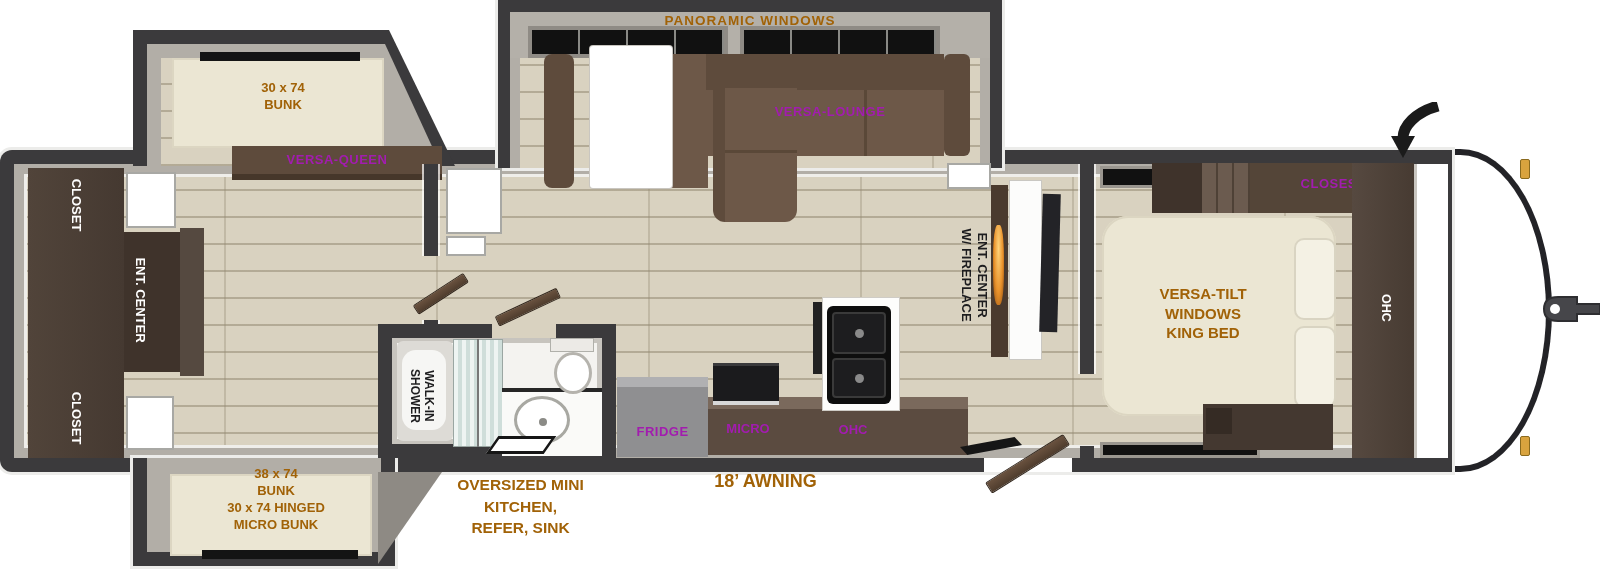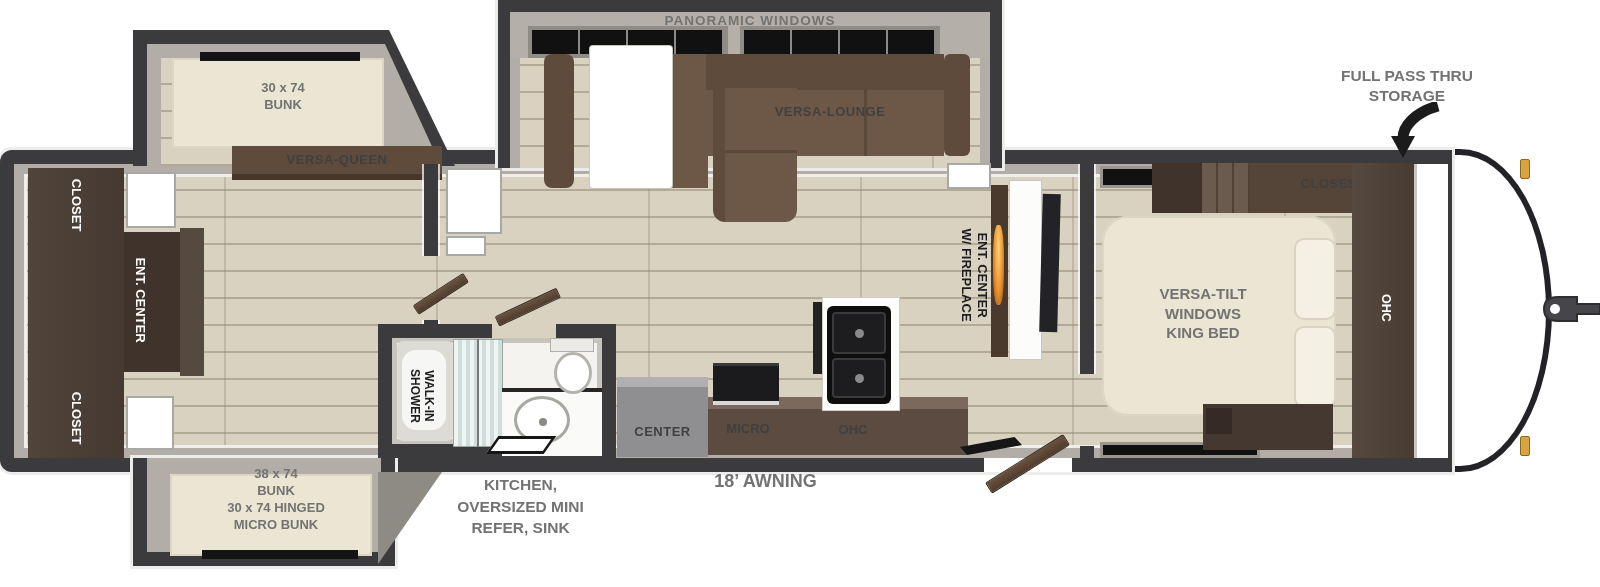--- a/index.html
+++ b/index.html
@@ -46,22 +46,22 @@
                repeating-linear-gradient(90deg,#111 0 46px,#8a8a86 46px 48px);
                border:4px solid #8f8b85;box-sizing:border-box;}
   .bed-window{position:absolute;background:#111;border:3px solid #9a968f;box-sizing:border-box;}
 
   
   .brown-dk{background:var(--cabinet);}
   .white-box{background:#fff;border:2px solid #a8a8a4;box-sizing:border-box;}
   .door{position:absolute;background:linear-gradient(#6a523f,#4e3c2d);border:1px solid #33271d;border-radius:2px;}
 
   
-  .lbl{position:absolute;font-weight:bold;color:#737373;text-align:center;line-height:1.3;}
-  .lbl.white{color:#404040;}
+  .lbl{position:absolute;font-weight:bold;color:#a16207;text-align:center;line-height:1.3;}
+  .lbl.white{color:#a21caf;}
   .vlbl{position:absolute;font-weight:bold;color:#fff;transform:rotate(90deg);text-align:center;
         line-height:1.2;display:flex;flex-direction:column;align-items:center;justify-content:center;}
   .vlbl.dark{color:#1d1d1f;}
   .ls1{letter-spacing:1px;} .ls05{letter-spacing:.5px;}
 
   
   .sofa{position:absolute;}
 </style>
 </head>
 <body>
@@ -155,21 +155,21 @@
     <span>SHOWER</span>
   </div>
   <div class="abs" style="left:502px;top:388px;width:100px;height:68px;background:#fafaf8;border-top:4px solid #262626;box-sizing:border-box;"></div>
   <div class="abs" style="left:514px;top:396px;width:56px;height:48px;background:#fff;border:3px solid #a8a8a2;border-radius:50%;box-sizing:border-box;"></div>
   <div class="abs" style="left:539px;top:418px;width:8px;height:8px;background:#8b8b86;border-radius:50%;"></div>
   <div class="abs" style="left:550px;top:338px;width:44px;height:14px;background:#eceae6;border:1px solid #b0b0aa;box-sizing:border-box;"></div>
   <div class="abs" style="left:554px;top:352px;width:38px;height:42px;background:#fff;border:3px solid #b5b3ad;border-radius:50%;box-sizing:border-box;"></div>
   <div class="abs" style="left:492px;top:436px;width:58px;height:18px;background:#fff;border:3px solid #161616;transform:skewX(-35deg);box-sizing:border-box;"></div>
 
   <div class="abs" style="left:617px;top:377px;width:91px;height:80px;background:linear-gradient(180deg,#b0b0b2 0 10px,var(--fridge-gray) 10px);"></div>
-  <div class="lbl white" style="left:617px;top:424px;width:91px;font-size:13px;letter-spacing:.5px;">CENTER</div>
+  <div class="lbl white" style="left:617px;top:424px;width:91px;font-size:13px;letter-spacing:.5px;">FRIDGE</div>
   <div class="abs" style="left:708px;top:397px;width:260px;height:58px;background:linear-gradient(180deg,#7a695c 0 12px,#5b4b40 12px);"></div>
   <div class="abs" style="left:713px;top:363px;width:66px;height:42px;background:#1b1b1d;border-top:3px solid #3a3a3c;border-bottom:4px solid #d8d8d8;box-sizing:border-box;"></div>
   <div class="lbl white" style="left:713px;top:421px;width:70px;font-size:13px;">MICRO</div>
   <div class="lbl white" style="left:818px;top:422px;width:70px;font-size:13px;">OHC</div>
   <div class="abs" style="left:823px;top:298px;width:76px;height:112px;background:#fdfdfc;box-shadow:0 0 0 1px #cfccc6;"></div>
   <div class="abs" style="left:813px;top:302px;width:9px;height:72px;background:#222;"></div>
   <div class="abs" style="left:827px;top:306px;width:64px;height:98px;background:#0e0e0e;border-radius:6px;">
     <div style="position:absolute;left:5px;top:6px;width:54px;height:42px;background:#1d1d1f;border:2px solid #3a3a3a;border-radius:4px;box-sizing:border-box;">
       <div style="position:absolute;left:50%;top:50%;width:9px;height:9px;margin:-4.5px;background:#8a8a8a;border-radius:50%;"></div>
     </div>
@@ -206,28 +206,24 @@
   <div class="abs" style="left:1294px;top:238px;width:42px;height:82px;background:#f4f1e4;border:2px solid #d9d4c2;border-radius:10px;box-sizing:border-box;"></div>
   <div class="abs" style="left:1294px;top:326px;width:42px;height:82px;background:#f4f1e4;border:2px solid #d9d4c2;border-radius:10px;box-sizing:border-box;"></div>
   <div class="lbl" style="left:1108px;top:284px;width:190px;font-size:15px;">
     <span style="display:block">VERSA-TILT</span>
     <span style="display:block">WINDOWS</span>
     <span style="display:block">KING BED</span>
   </div>
   <div class="abs" style="left:1203px;top:404px;width:130px;height:46px;background:#443830;"></div>
   <div class="abs" style="left:1206px;top:408px;width:26px;height:26px;background:#352b24;"></div>
 
-  <div class="lbl" style="left:1322px;top:66px;width:170px;font-size:15.5px;">
-    <span style="display:block">FULL PASS THRU</span>
-    <span style="display:block">STORAGE</span>
-  </div>
   <svg class="abs" style="left:1388px;top:102px;width:54px;height:56px;" viewBox="0 0 54 56">
     <path d="M50 4 C28 10 14 24 15 38" fill="none" stroke="#1b1b1b" stroke-width="11"></path>
     <polygon points="3,34 27,34 15,56" fill="#1b1b1b"></polygon>
   </svg>
   <div class="lbl" style="left:698px;top:470px;width:135px;font-size:18px;">18’ AWNING</div>
   <div class="lbl" style="left:428px;top:474px;width:185px;font-size:15.5px;line-height:1.4;">
+    <span style="display:block">OVERSIZED MINI</span>
     <span style="display:block">KITCHEN,</span>
-    <span style="display:block">OVERSIZED MINI</span>
     <span style="display:block">REFER, SINK</span>
   </div>
 
 </div>
 
 </body></html>

